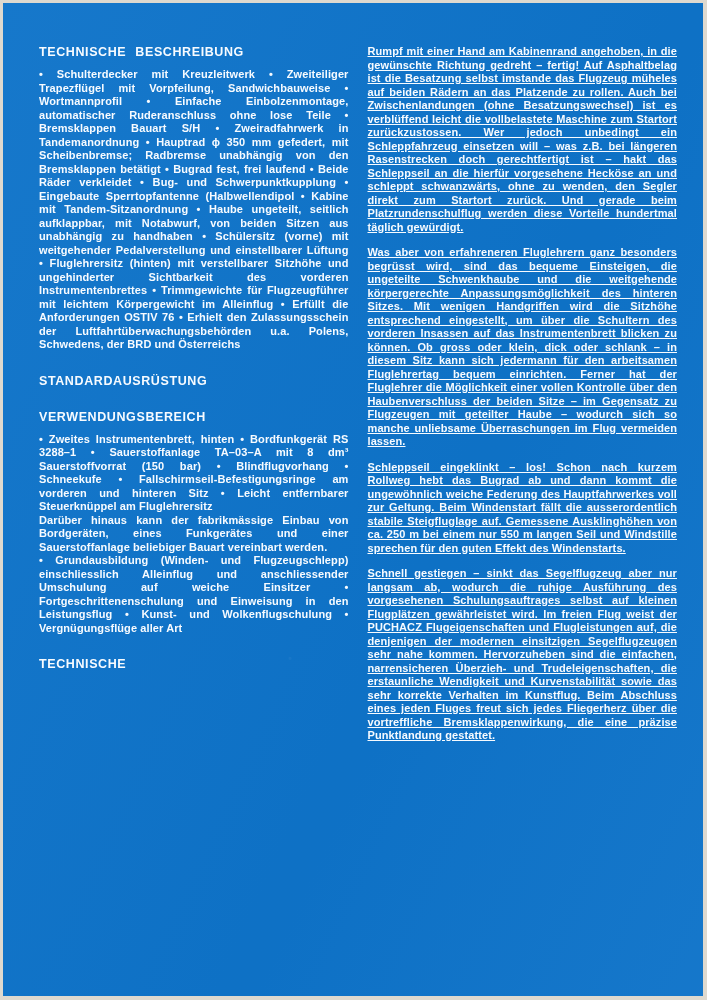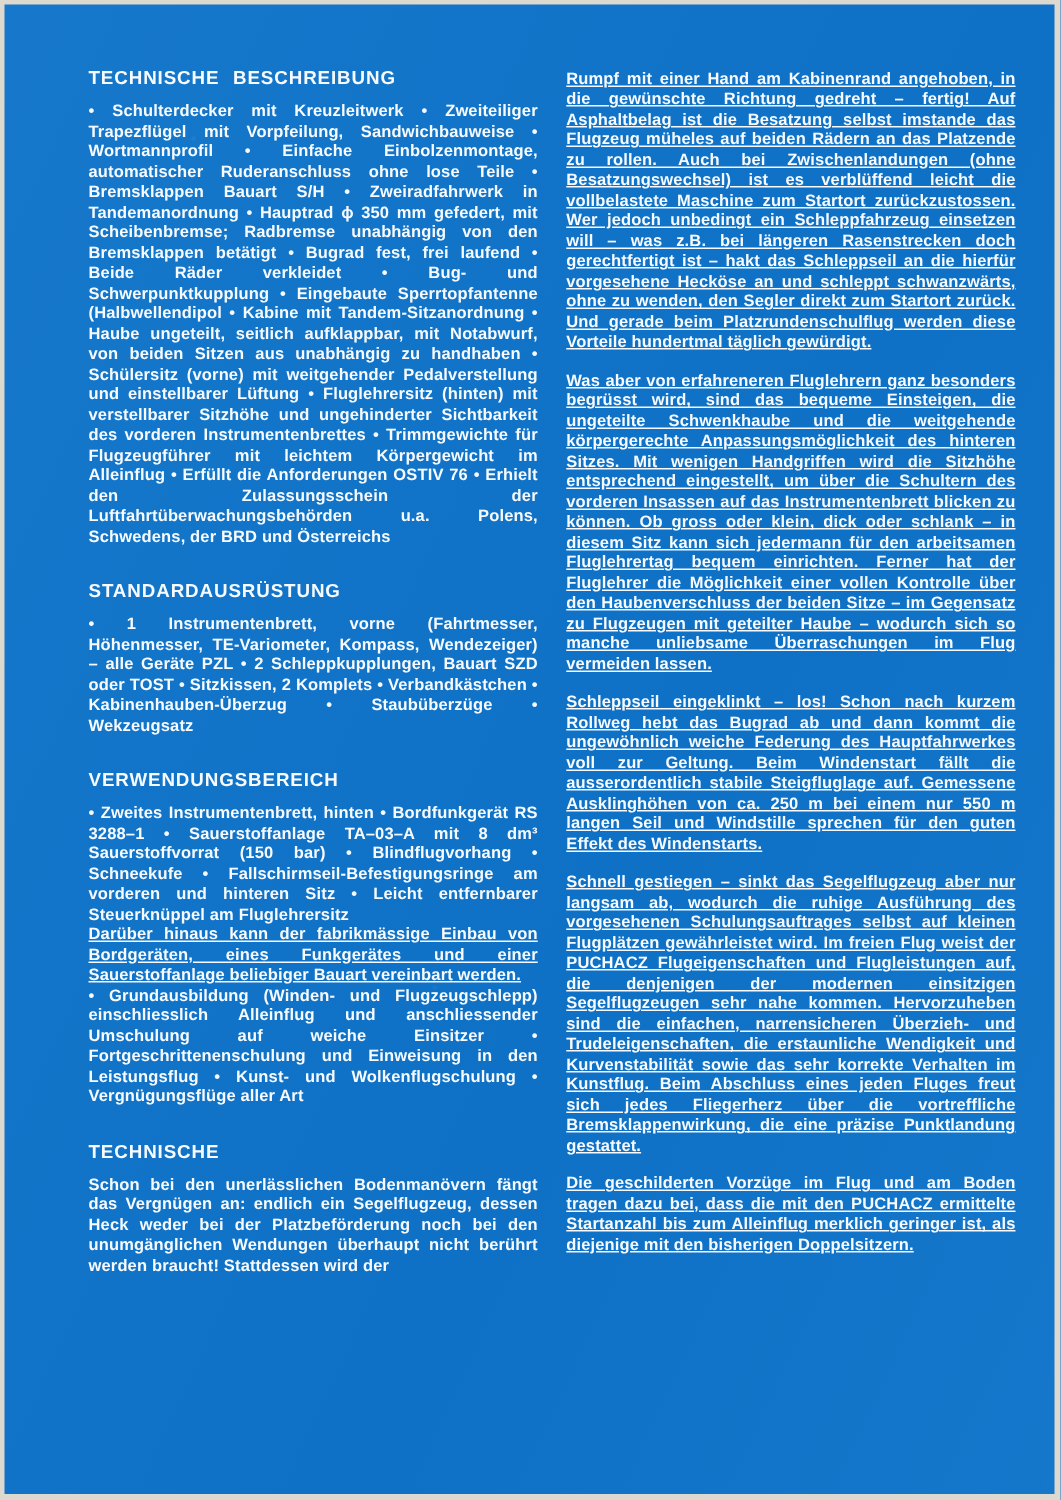--- a/index.html
+++ b/index.html
@@ -23,22 +23,21 @@
       radial-gradient(circle at 18% 9%, rgba(255,255,255,0.05) 0 1px, transparent 2px),
       radial-gradient(circle at 72% 31%, rgba(255,255,255,0.05) 0 1px, transparent 2px),
       radial-gradient(circle at 41% 66%, rgba(255,255,255,0.04) 0 1px, transparent 2px),
       linear-gradient(115deg, rgba(255,255,255,0.035) 0%, rgba(0,0,0,0.02) 60%, rgba(255,255,255,0.03) 100%);
     color:var(--text-white);
     overflow:hidden;
   }
   .content{
     display:flex;
     gap:19px;
-    padding:42px 26px 0 56px;
-    align-items:center;
+    padding:42px 26px 0 36px;
   }
   .col{flex:1 1 0;min-width:0;}
   p.body{
     margin:0;
     font-size:11px;
     line-height:13.5px;
     font-weight:700;
     text-align:justify;
     letter-spacing:0.1px;
     hyphens:auto;
@@ -47,59 +46,56 @@
   h2.hd{
     margin:22px 0 9px 0;
     font-size:12.5px;
     line-height:14px;
     font-weight:700;
     letter-spacing:0.6px;
     word-spacing:5px;
   }
   section:first-child h2.hd{margin-top:0;}
   .col-right p.body{margin-bottom:12px;text-decoration:underline;}
-  p.runon{margin-top:0;text-decoration:underline;}
+  p.runon{margin-top:0;}
 </style>
 </head>
 <body>
 
 <div class="paper">
   <div class="content">
 
     <div class="col col-left">
 
       <section>
         <h2 class="hd">TECHNISCHE BESCHREIBUNG</h2>
         <p class="body">• Schulterdecker mit Kreuzleitwerk • Zweiteiliger Trapezflügel mit Vorpfeilung, Sandwichbauweise • Wortmannprofil • Einfache Einbolzenmontage, automatischer Ruderanschluss ohne lose Teile • Bremsklappen Bauart S/H • Zweiradfahrwerk in Tandemanordnung • Hauptrad ϕ 350 mm gefedert, mit Scheibenbremse; Radbremse unabhängig von den Bremsklappen betätigt • Bugrad fest, frei laufend • Beide Räder verkleidet • Bug- und Schwerpunktkupplung • Eingebaute Sperrtopfantenne (Halbwellendipol • Kabine mit Tandem-Sitzanordnung • Haube ungeteilt, seitlich aufklappbar, mit Notabwurf, von beiden Sitzen aus unabhängig zu handhaben • Schülersitz (vorne) mit weitgehender Pedalverstellung und einstellbarer Lüftung • Fluglehrersitz (hinten) mit verstellbarer Sitzhöhe und ungehinderter Sichtbarkeit des vorderen Instrumentenbrettes • Trimmgewichte für Flugzeugführer mit leichtem Körpergewicht im Alleinflug • Erfüllt die Anforderungen OSTIV 76 • Erhielt den Zulassungsschein der Luftfahrtüberwachungsbehörden u.a. Polens, Schwedens, der BRD und Österreichs</p>
       </section>
 
       <section>
         <h2 class="hd">STANDARDAUSRÜSTUNG</h2>
-        <p class="body">• 1 Instrumentenbrett, vorne (Fahrtmesser, Höhenmesser, TE-Variometer, Kompass, Wendezeiger) – alle Geräte PZL  •  2 Schleppkupplungen, Bauart SZD oder TOST • Sitzkissen, 2 Komplets • Verbandkästchen • Kabinenhauben-Überzug • Staubüberzüge • Wekzeugsatz</p>
       </section>
 
       <section>
         <h2 class="hd">VERWENDUNGSBEREICH</h2>
         <p class="body">• Zweites Instrumentenbrett, hinten • Bordfunkgerät RS 3288–1 • Sauerstoffanlage TA–03–A mit 8 dm³ Sauerstoffvorrat (150 bar) • Blindflugvorhang • Schneekufe • Fallschirmseil-Befestigungsringe am vorderen und hinteren Sitz • Leicht entfernbarer Steuerknüppel am Fluglehrersitz</p>
         <p class="body runon">Darüber hinaus kann der fabrikmässige Einbau von Bordgeräten, eines Funkgerätes und einer Sauerstoffanlage beliebiger Bauart vereinbart werden.</p>
       </section>
 
       <section>
         <p class="body">• Grundausbildung (Winden- und Flugzeugschlepp) einschliesslich Alleinflug und anschliessender Umschulung auf weiche Einsitzer • Fortgeschrittenenschulung und Einweisung in den Leistungsflug • Kunst- und Wolkenflugschulung • Vergnügungsflüge aller Art</p>
       </section>
 
       <section>
         <h2 class="hd">TECHNISCHE</h2>
-        <p class="body">Schon bei den unerlässlichen Bodenmanövern fängt das Vergnügen an: endlich ein Segelflugzeug, dessen Heck weder bei der Platzbeförderung noch bei den unumgänglichen Wendungen überhaupt nicht berührt werden braucht! Stattdessen wird der</p>
       </section>
 
     </div>
 
     <div class="col col-right">
       <p class="body">Rumpf mit einer Hand am Kabinenrand angehoben, in die gewünschte Richtung gedreht – fertig! Auf Asphaltbelag ist die Besatzung selbst imstande das Flugzeug müheles auf beiden Rädern an das Platzende zu rollen. Auch bei Zwischenlandungen (ohne Besatzungswechsel) ist es verblüffend leicht die vollbelastete Maschine zum Startort zurückzustossen. Wer jedoch unbedingt ein Schleppfahrzeug einsetzen will – was z.B. bei längeren Rasenstrecken doch gerechtfertigt ist – hakt das Schleppseil an die hierfür vorgesehene Hecköse an und schleppt schwanzwärts, ohne zu wenden, den Segler direkt zum Startort zurück. Und gerade beim Platzrundenschulflug werden diese Vorteile hundertmal täglich gewürdigt.</p>
       <p class="body">Was aber von erfahreneren Fluglehrern ganz besonders begrüsst wird, sind das bequeme Einsteigen, die ungeteilte Schwenkhaube und die weitgehende körpergerechte Anpassungsmöglichkeit des hinteren Sitzes. Mit wenigen Handgriffen wird die Sitzhöhe entsprechend eingestellt, um über die Schultern des vorderen Insassen auf das Instrumentenbrett blicken zu können. Ob gross oder klein, dick oder schlank – in diesem Sitz kann sich jedermann für den arbeitsamen Fluglehrertag bequem einrichten. Ferner hat der Fluglehrer die Möglichkeit einer vollen Kontrolle über den Haubenverschluss der beiden Sitze – im Gegensatz zu Flugzeugen mit geteilter Haube – wodurch sich so manche unliebsame Überraschungen im Flug vermeiden lassen.</p>
       <p class="body">Schleppseil eingeklinkt – los! Schon nach kurzem Rollweg hebt das Bugrad ab und dann kommt die ungewöhnlich weiche Federung des Hauptfahrwerkes voll zur Geltung. Beim Windenstart fällt die ausserordentlich stabile Steigfluglage auf. Gemessene Ausklinghöhen von ca. 250 m bei einem nur 550 m langen Seil und Windstille sprechen für den guten Effekt des Windenstarts.</p>
       <p class="body">Schnell gestiegen – sinkt das Segelflugzeug aber nur langsam ab, wodurch die ruhige Ausführung des vorgesehenen Schulungsauftrages selbst auf kleinen Flugplätzen gewährleistet wird. Im freien Flug weist der PUCHACZ Flugeigenschaften und Flugleistungen auf, die denjenigen der modernen einsitzigen Segelflugzeugen sehr nahe kommen. Hervorzuheben sind die einfachen, narrensicheren Überzieh- und Trudeleigenschaften, die erstaunliche Wendigkeit und Kurvenstabilität sowie das sehr korrekte Verhalten im Kunstflug. Beim Abschluss eines jeden Fluges freut sich jedes Fliegerherz über die vortreffliche Bremsklappenwirkung, die eine präzise Punktlandung gestattet.</p>
-      <p class="body">Die geschilderten Vorzüge im Flug und am Boden tragen dazu bei, dass die mit den PUCHACZ ermittelte Startanzahl bis zum Alleinflug merklich geringer ist, als diejenige mit den bisherigen Doppelsitzern.</p>
     </div>
 
   </div>
 </div>
 
 </body></html>

